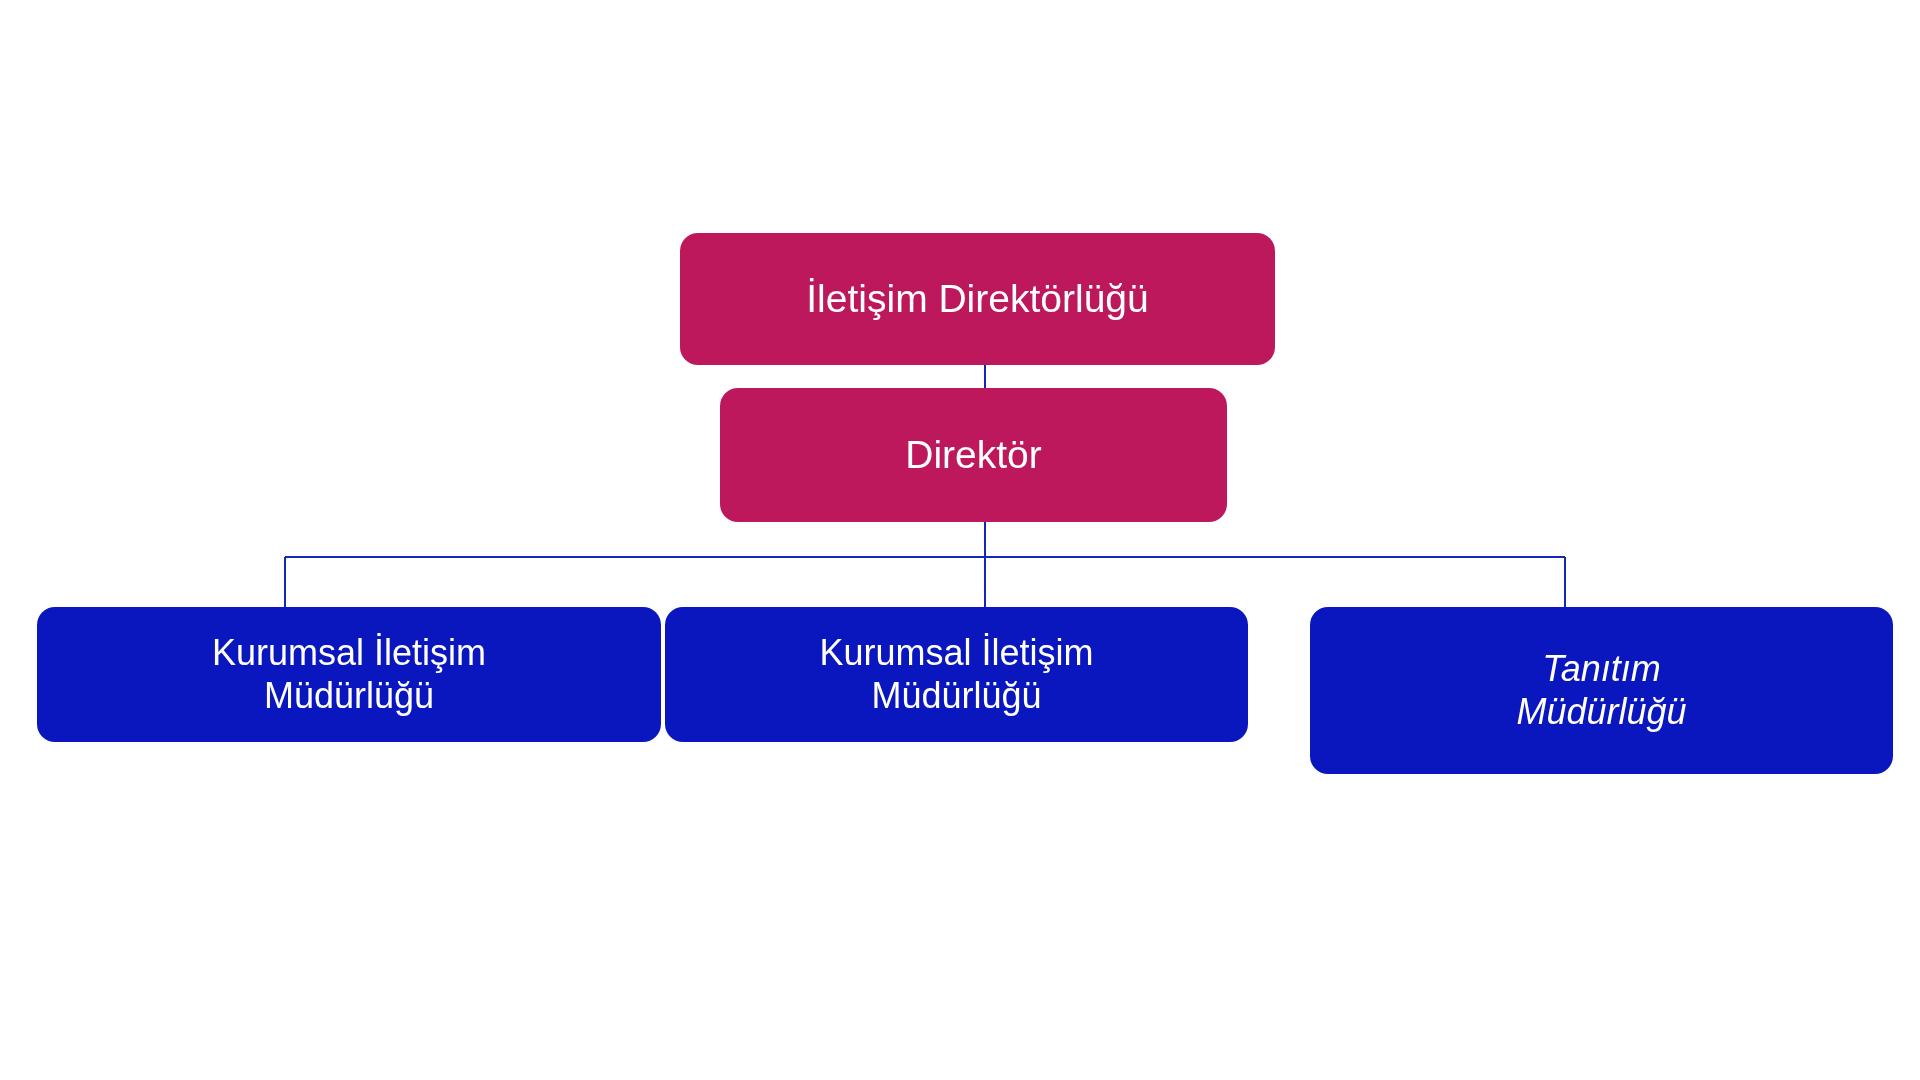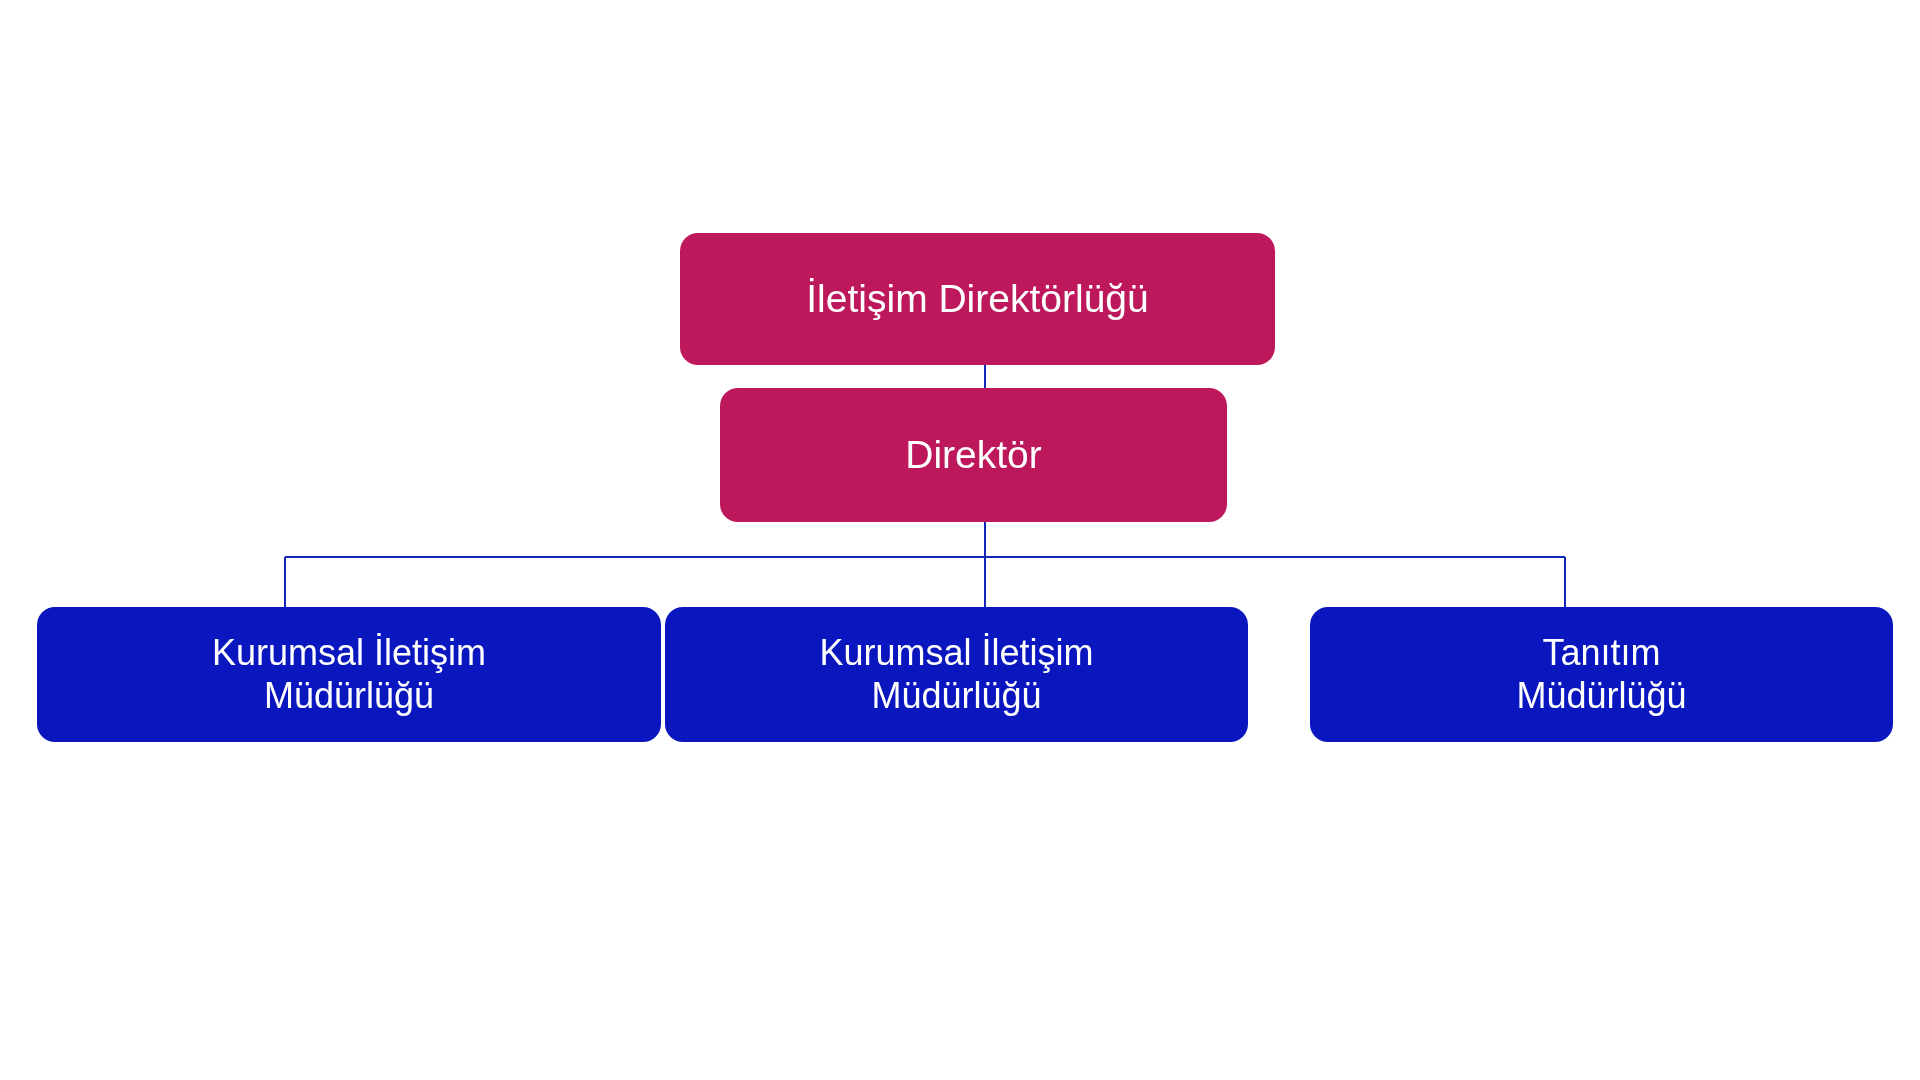--- a/index.html
+++ b/index.html
@@ -81,22 +81,23 @@
     left: 665px;
     top: 607px;
     width: 583px;
     height: 135px;
     font-size: 36px;
   }
   #node-tanitim {
     left: 1310px;
     top: 607px;
     width: 583px;
-    height: 135px;
+    height: 167px;
     font-size: 36px;
+    font-style: italic;
   }
 </style>
 </head>
 <body>
 
 <div id="chart-canvas">
 
   <svg class="connectors" viewBox="0 0 1920 1080" width="1920" height="1080" aria-hidden="true">
 
     <line x1="985" y1="365" x2="985" y2="388" stroke="#1226b8" stroke-width="2"></line>

